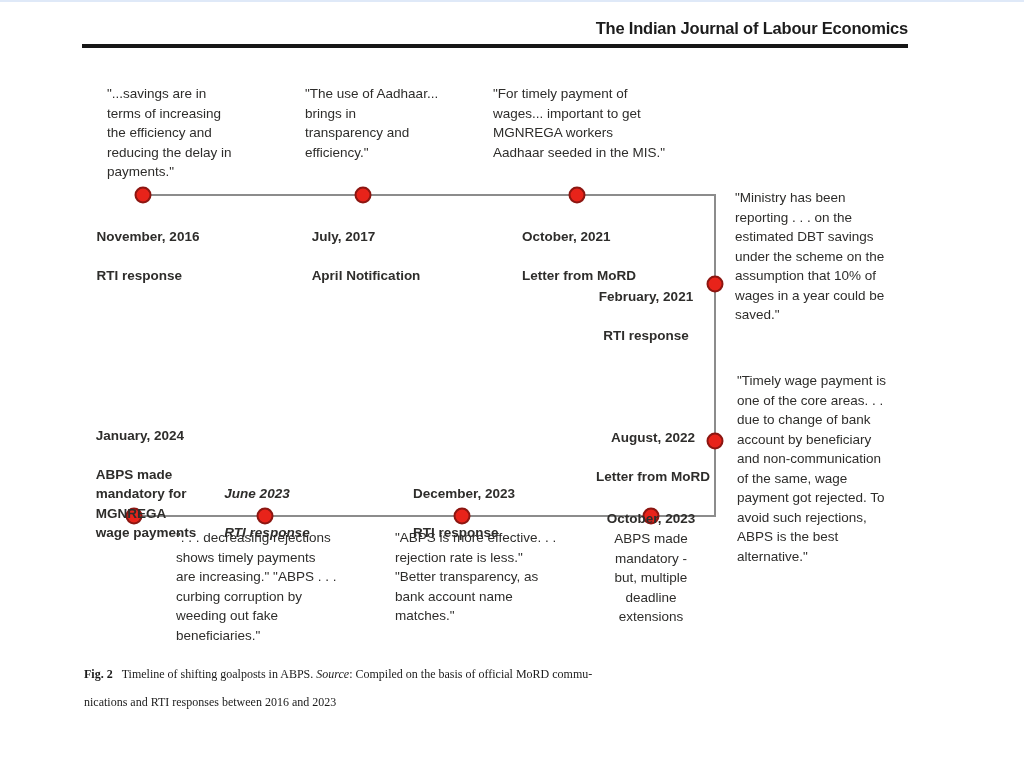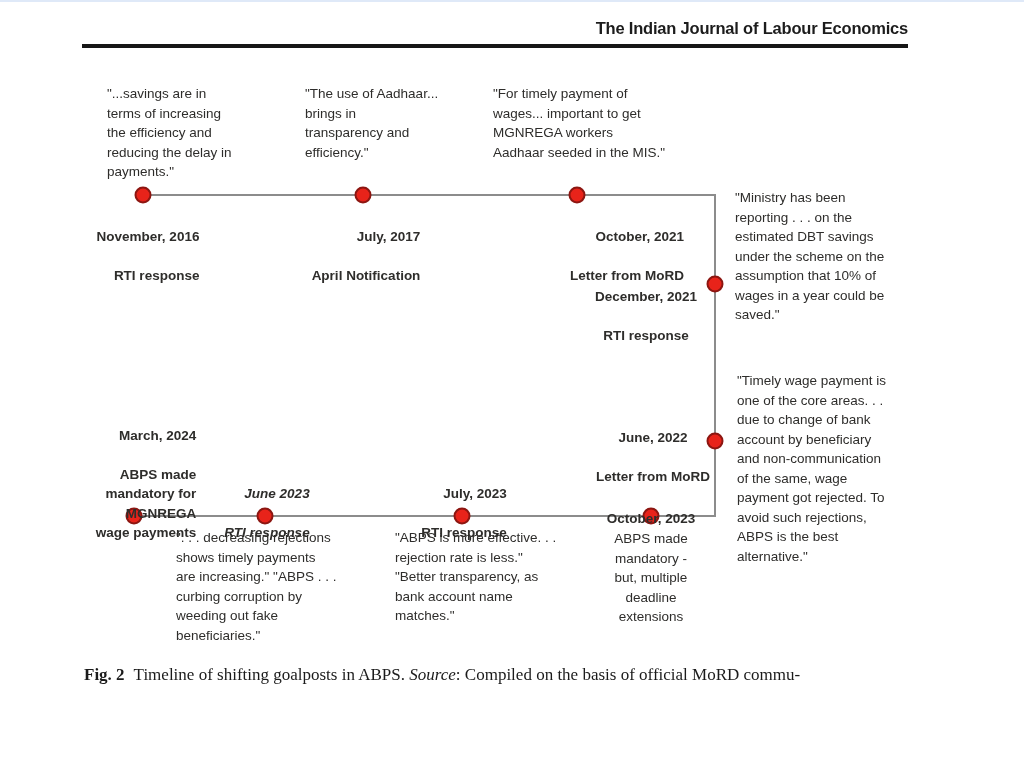--- a/index.html
+++ b/index.html
@@ -30,27 +30,27 @@
     background:#e8231a; border:2px solid #8c1611; box-sizing:border-box;
     transform:translate(-50%,-50%);
   }
   
   .fig-text {
     position:absolute; font-size:13.5px; line-height:19.5px;
     color:#2e2d2b; white-space:pre-line;
     font-family:"Liberation Sans", sans-serif;
   }
   .quote { font-weight:400; }
-  .lbl { font-weight:700; text-align:right; transform:translateX(-50%); }
+  .lbl { font-weight:700; text-align:left; transform:translateX(-50%); }
   .lbl-right-block { font-weight:700; text-align:center; transform:translateX(-50%); }
   .note-center { text-align:center; transform:translateX(-50%); }
   
   .caption {
     position:absolute; left:84px; top:661px; width:832px;
-    font-family:"Liberation Serif", serif; font-size:17px;
+    font-family:"Liberation Serif", serif; font-size:12px;
     line-height:27.5px; color:#1b1b1b;
   }
   .caption .fig-label { font-weight:700; margin-right:9px; }
   .caption .src { font-style:italic; }
 </style>
 </head>
 <body>
 
 <div class="page">
 
@@ -91,31 +91,31 @@
 Aadhaar seeded in the MIS."</div>
 
     <div class="fig-text lbl" style="left:148px; top:207px;">
       <div>November, 2016</div>
       <div>RTI response</div>
     </div>
     <div class="fig-text lbl" style="left:366px; top:207px;">
       <div>July, 2017</div>
       <div>April Notification</div>
     </div>
-    <div class="fig-text lbl" style="left:579px; top:207px;margin-left:48px;">
+    <div class="fig-text lbl" style="left:579px; top:207px;">
       <div>October, 2021</div>
       <div>Letter from MoRD</div>
     </div>
 
     <div class="fig-text lbl-right-block" style="left:646px; top:267px;">
-      <div>December, 2021</div>
+      <div>February, 2021</div>
       <div>RTI response</div>
     </div>
     <div class="fig-text lbl-right-block" style="left:653px; top:408px;">
-      <div>June, 2022</div>
+      <div>August, 2022</div>
       <div>Letter from MoRD</div>
     </div>
     <div class="fig-text lbl-right-block" style="left:651px; top:489px;">
       <div>October, 2023</div>
     </div>
 
     <div class="fig-text quote" style="left:735px; top:188px; width:205px;">"Ministry has been
 reporting . . . on the
 estimated DBT savings
 under the scheme on the
@@ -127,32 +127,32 @@
 due to change of bank
 account by beneficiary
 and non-communication
 of the same, wage
 payment got rejected. To
 avoid such rejections,
 ABPS is the best
 alternative."</div>
 
     <div class="fig-text lbl" style="left:146px; top:406px;">
-      <div>March, 2024</div>
+      <div>January, 2024</div>
       <div>ABPS made
 mandatory for
 MGNREGA
 wage payments</div>
     </div>
     <div class="fig-text lbl" style="left:267px; top:464px;font-style:italic;">
       <div>June 2023</div>
       <div>RTI response</div>
     </div>
     <div class="fig-text lbl" style="left:464px; top:464px;">
-      <div>July, 2023</div>
+      <div>December, 2023</div>
       <div>RTI response</div>
     </div>
 
     <div class="fig-text quote" style="left:176px; top:528px; width:210px;">". . . decreasing rejections
 shows timely payments
 are increasing." "ABPS . . .
 curbing corruption by
 weeding out fake
 beneficiaries."</div>
     <div class="fig-text quote" style="left:395px; top:528px; width:215px;">"ABPS is more effective. . .
@@ -163,15 +163,16 @@
     <div class="fig-text quote note-center" style="left:651px; top:529px; width:140px;">ABPS made
 mandatory -
 but, multiple
 deadline
 extensions</div>
 
   </div>
 
   <div class="caption">
     <span class="fig-label">Fig. 2</span><span>Timeline of shifting goalposts in ABPS. </span><span class="src">Source</span><span>: Compiled on the basis of official MoRD commu-</span><br>
+    <span>nications and RTI responses between 2016 and 2023</span>
   </div>
 
 </div>
 
 </body></html>

